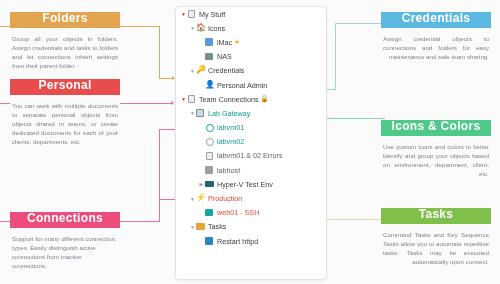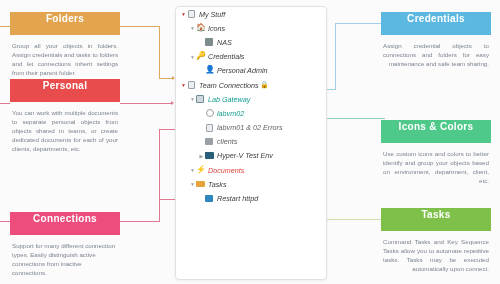--- a/index.html
+++ b/index.html
@@ -9,22 +9,22 @@
     font-family:"Liberation Sans", sans-serif;
     position:relative;
     overflow:hidden;
     -webkit-font-smoothing:antialiased;
   }
   .stage{position:absolute;inset:0;}
 
   
   .card{position:absolute;width:110px;background:#fbfbfb;}
   .card .hdr{
-    height:23px;line-height:13px;text-align:center;
-    color:#fff;font-size:10px;font-weight:bold;letter-spacing:.3px;
+    height:16px;line-height:13px;text-align:center;
+    color:#fff;font-size:12px;font-weight:bold;letter-spacing:.3px;
   }
   .card .body{
     font-size:6.2px;line-height:9px;color:#7b8490;
     padding:6px 2px 0 2px;text-align:justify;
     text-align-last:left;
   }
   .card.right .body{text-align:justify;text-align-last:right;}
 
   #card-folders{left:10px;top:12px;}
   #card-documents{left:10px;top:79px;}
@@ -61,21 +61,21 @@
   }
   .row .tw{
     width:7px;text-align:center;font-size:5px;color:#c0392b;
     flex:0 0 7px;
   }
   .row .tw.gray{color:#9aa0a6;}
   .row .ic{
     width:9px;height:9px;flex:0 0 9px;margin-right:3px;
     display:inline-block;position:relative;
   }
-  .row .lb{display:inline-block;font-style:italic;}
+  .row .lb{display:inline-block;}
   .d0{padding-left:4px;} .d1{padding-left:13px;}
   .d2{padding-left:22px;}
   .c-dark{color:#3c4043;} .c-teal{color:#0f9b8e;}
   .c-red{color:#e0473f;} .c-gray{color:#5f6368;}
   .star{color:#f5b221;font-size:7px;margin-left:1.5px;}
   .lock{color:#f0ad1f;font-size:7px;margin-left:2px;}
 
   
   .sq{position:absolute;left:0;top:0.5px;width:8px;height:7.5px;border-radius:1px;}
   .sq.b{background:#5b9bd5;} .sq.g{background:#9aa0a6;}
@@ -168,20 +168,28 @@
         <div class="row d1">
           <span class="tw gray">▼</span>
           <span class="ic">
             <span class="glyph" style="color:#4a4a4a;">🏠</span>
           </span>
           <span class="lb c-dark">Icons</span>
         </div>
         <div class="row d2">
           <span class="tw gray"></span>
           <span class="ic">
+            <span class="sq b"></span>
+          </span>
+          <span class="lb c-dark">iMac</span>
+          <span class="star">★</span>
+        </div>
+        <div class="row d2">
+          <span class="tw gray"></span>
+          <span class="ic">
             <span class="sq n"></span>
           </span>
           <span class="lb c-dark">NAS</span>
         </div>
         <div class="row d1">
           <span class="tw gray">▼</span>
           <span class="ic">
             <span class="glyph" style="color:#5f6368;">🔑</span>
           </span>
           <span class="lb c-dark">Credentials</span>
@@ -204,51 +212,65 @@
         <div class="row d1">
           <span class="tw gray">▼</span>
           <span class="ic">
             <span class="sq" style="background:#cfd8dc;border:1px solid #6d8a96;box-sizing:border-box;"></span>
           </span>
           <span class="lb c-teal">Lab Gateway</span>
         </div>
         <div class="row d2">
           <span class="tw gray"></span>
           <span class="ic">
+            <span class="circ"></span>
+          </span>
+          <span class="lb c-teal">labvm01</span>
+        </div>
+        <div class="row d2">
+          <span class="tw gray"></span>
+          <span class="ic">
             <span class="circ g"></span>
           </span>
           <span class="lb c-teal">labvm02</span>
         </div>
         <div class="row d2">
           <span class="tw gray"></span>
           <span class="ic">
             <span class="doc"></span>
           </span>
           <span class="lb c-gray">labvm01 &amp; 02 Errors</span>
         </div>
         <div class="row d2">
           <span class="tw gray"></span>
           <span class="ic">
             <span class="sq g"></span>
           </span>
-          <span class="lb c-gray">clients</span>
+          <span class="lb c-gray">labhost</span>
         </div>
         <div class="row d2">
           <span class="tw gray">▶</span>
           <span class="ic">
             <span class="fold t"></span>
           </span>
           <span class="lb c-dark">Hyper-V Test Env</span>
         </div>
         <div class="row d1">
           <span class="tw gray">▼</span>
           <span class="ic">
             <span class="glyph" style="color:#5f6368;">⚡</span>
           </span>
-          <span class="lb c-red">Documents</span>
+          <span class="lb c-red">Production</span>
+        </div>
+        <div class="row d2">
+          <span class="tw gray"></span>
+          <span class="ic">
+            <span class="sq t"></span>
+          </span>
+          <span class="lb c-red">web01 - SSH</span>
         </div>
         <div class="row d1">
           <span class="tw gray">▼</span>
           <span class="ic">
             <span class="fold"></span>
           </span>
           <span class="lb c-dark">Tasks</span>
         </div>
         <div class="row d2">
           <span class="tw gray"></span>

